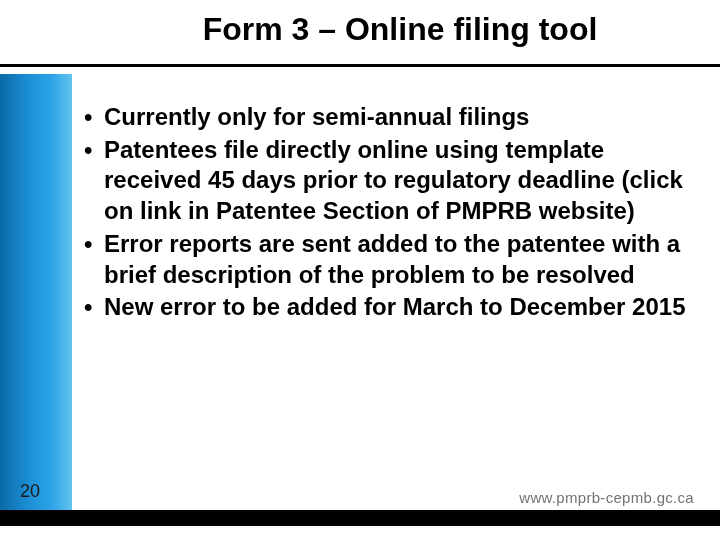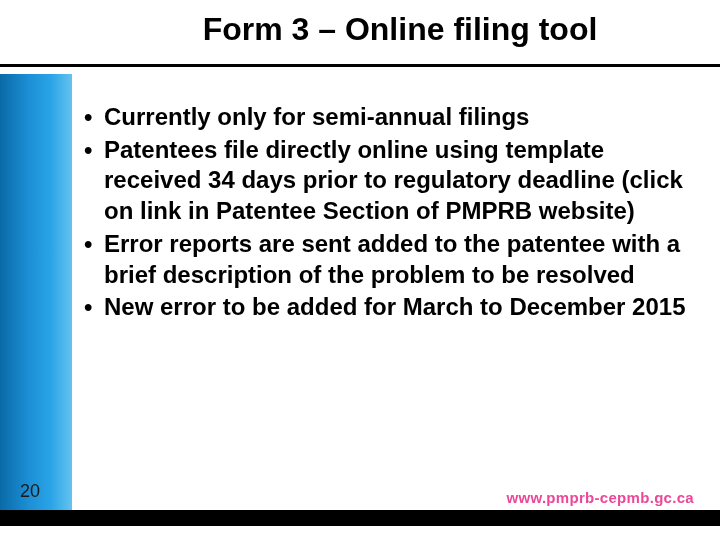--- a/index.html
+++ b/index.html
@@ -79,43 +79,43 @@
     right: 0;
     bottom: 14px;
     height: 16px;
     background: #000;
   }
   .footer-url {
     position: absolute;
     right: 26px;
     bottom: 34px;
     font-size: 15px;
-    color: #ec4899;
+    color: #737373;
     letter-spacing: 0.3px;
     z-index: 2;
-    font-weight: 700;
+    font-weight: 400;
   }
 </style>
 </head>
 <body>
 
 <div class="slide">
 
   <div class="title-area">
     <h1>Form 3 – Online filing tool</h1>
   </div>
 
   <div class="hr-line"></div>
 
   <div class="side-bar"></div>
 
   <div class="body-area">
     <ul class="bullets">
       <li>Currently only for semi-annual filings</li>
-      <li>Patentees file directly online using template received 34 days prior to regulatory deadline (click on link in Patentee Section of PMPRB website)</li>
+      <li>Patentees file directly online using template received 45 days prior to regulatory deadline (click on link in Patentee Section of PMPRB website)</li>
       <li>Error reports are sent added to the patentee with a brief description of the problem to be resolved</li>
       <li>New error to be added for March to December 2015</li>
     </ul>
   </div>
 
   <div class="footer-url">www.pmprb-cepmb.gc.ca</div>
 
   <div class="page-num">20</div>
 
   <div class="footer-bar"></div>

